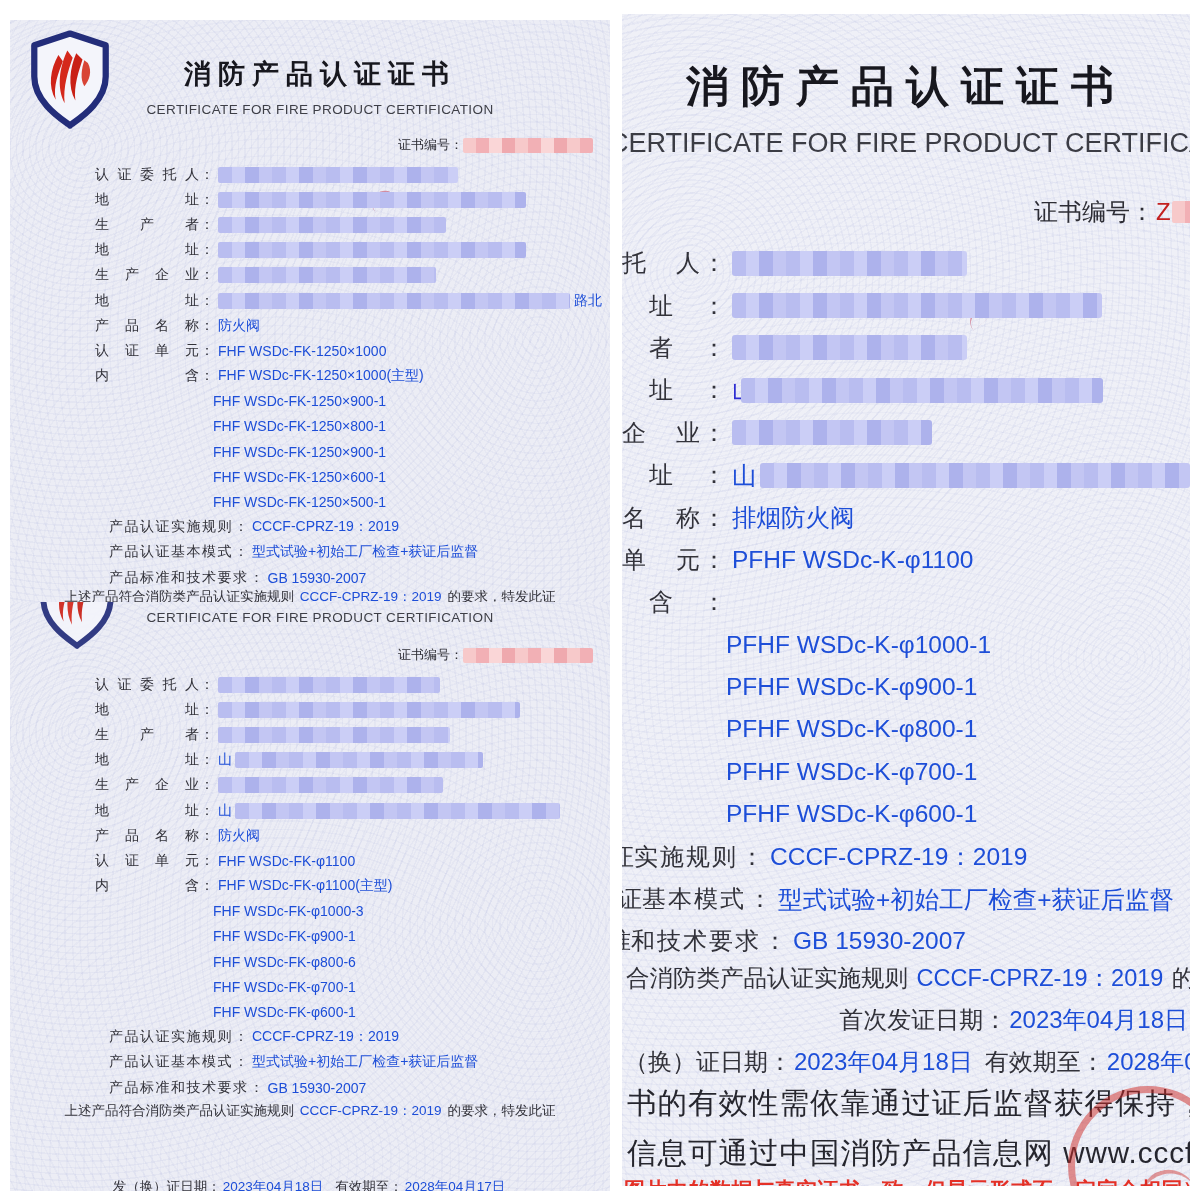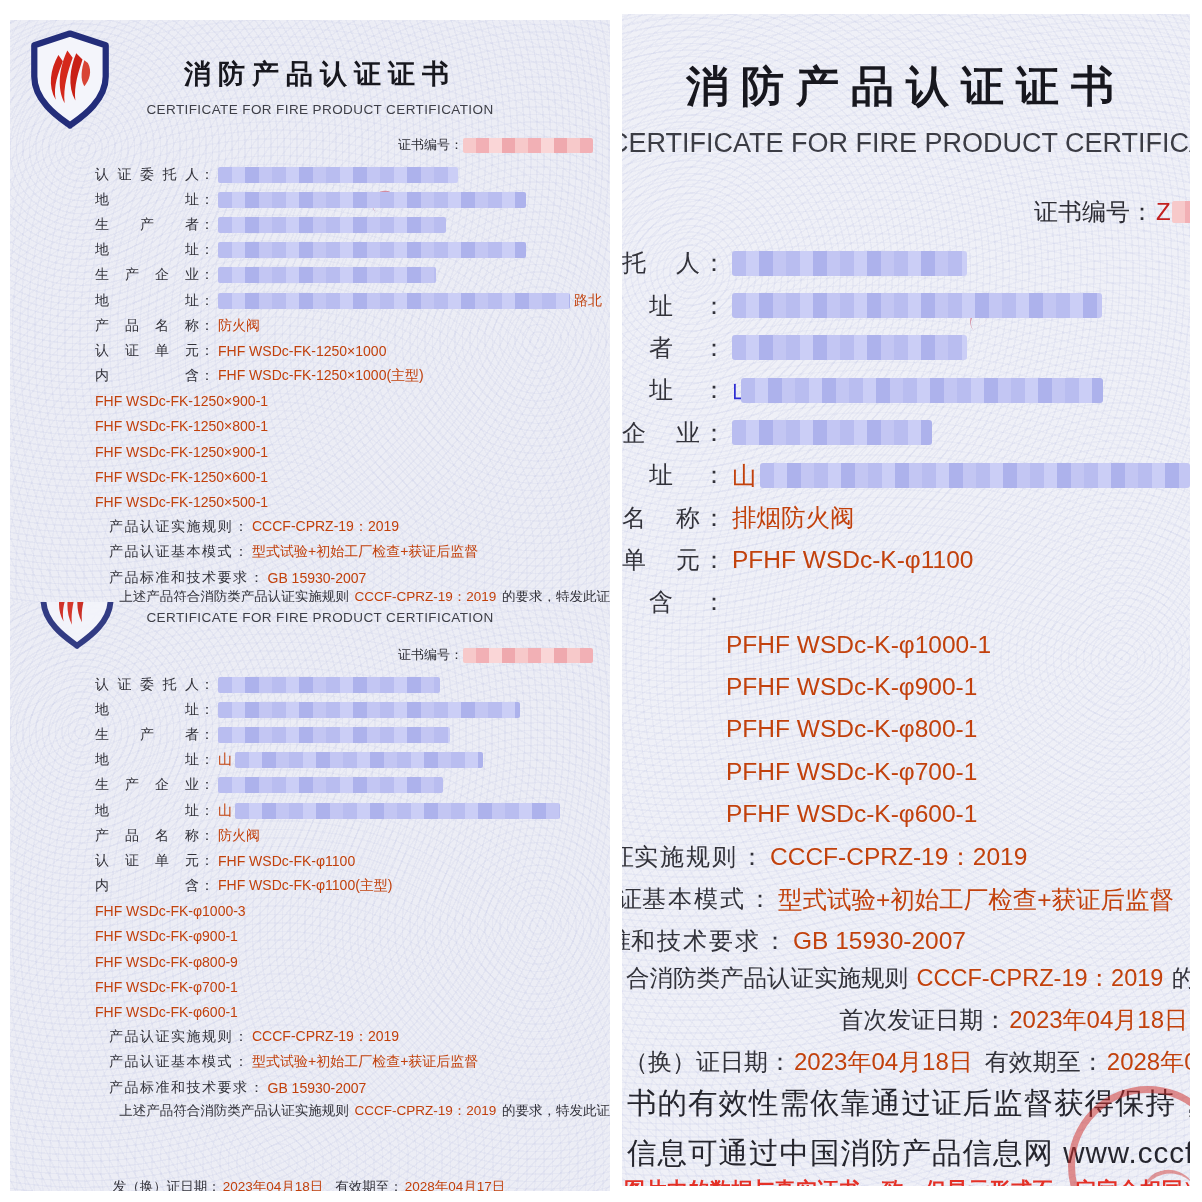--- a/index.html
+++ b/index.html
@@ -36,30 +36,30 @@
   #cert-bl .certno{left:388px;top:44px}
   .bl-sub{left:80px;top:8px;width:460px;text-align:center;font-size:13.5px;color:#3e3f47;letter-spacing:.4px}
 
   .rows{left:85px;top:142px;right:8px}
   #cert-bl .rows{top:70px}
   .row{height:25.2px;display:flex;align-items:center;font-size:14px;color:#32323a;white-space:nowrap}
   .lbl{width:104px;display:inline-block;text-align:justify;text-align-last:justify;color:#32323a;flex:none}
   .lbl.plain{width:auto;text-align:left;text-align-last:auto;letter-spacing:1.5px}
   .lbl.c1{text-align:center;text-align-last:center}
   .colon{margin:0 4px 0 1px;flex:none}
-  .val{color:#c2410c}
+  .val{color:#1d4ed8}
   .row .val{margin-right:3px}
   .redact{display:inline-block;height:16px;border-radius:2px;flex:none;margin-right:4px;
     background:repeating-linear-gradient(90deg,#b9bdf0 0 14px,#cbcef6 14px 27px,#adb2ec 27px 41px,#c3c6f3 41px 54px)}
   .redact.pink{height:15px;
     background:repeating-linear-gradient(90deg,#f7c9ca 0 13px,#f2b0b5 13px 26px,#fad6d7 26px 39px,#efa9ae 39px 52px)}
   .row.rules{margin-left:14px}
-  .row.indent{}
-
-  .footer-line{left:0;right:0;text-align:right;font-size:13.5px;color:#32323a;white-space:nowrap}
+  .row.indent{margin-left:118px}
+
+  .footer-line{left:0;right:0;text-align:center;font-size:13.5px;color:#32323a;white-space:nowrap}
   #cert-tl .footer-line{top:568px}
   #cert-bl .footer-line{top:500px}
   .date-line{left:0;right:0;text-align:center;font-size:13.5px;color:#32323a;white-space:nowrap}
   .date1{top:526px}
   .date2{top:576px}
 
   
   .r-title{left:0;right:0;top:44px;text-align:center;font-size:43px;font-weight:bold;
            letter-spacing:12px;color:#17171e;white-space:nowrap}
   .r-sub{left:-13px;width:600px;top:114px;text-align:center;font-size:27px;color:#3b3c44;white-space:nowrap}
@@ -265,21 +265,21 @@
         <span class="colon">：</span>
         <span class="val">FHF WSDc-FK-φ1100(主型)</span>
       </div>
       <div class="row  indent">
         <span class="val">FHF WSDc-FK-φ1000-3</span>
       </div>
       <div class="row  indent">
         <span class="val">FHF WSDc-FK-φ900-1</span>
       </div>
       <div class="row  indent">
-        <span class="val">FHF WSDc-FK-φ800-9</span>
+        <span class="val">FHF WSDc-FK-φ800-6</span>
       </div>
       <div class="row  indent">
         <span class="val">FHF WSDc-FK-φ700-1</span>
       </div>
       <div class="row  indent">
         <span class="val">FHF WSDc-FK-φ600-1</span>
       </div>
       <div class="row  rules">
         <span class="lbl plain">产品认证实施规则</span>
         <span class="colon">：</span>

